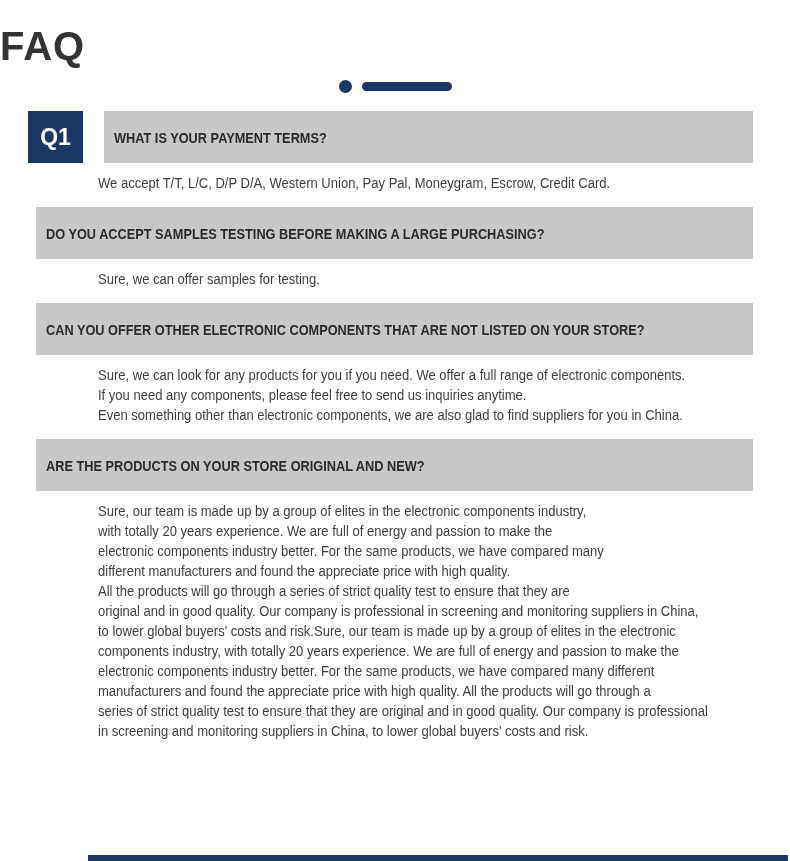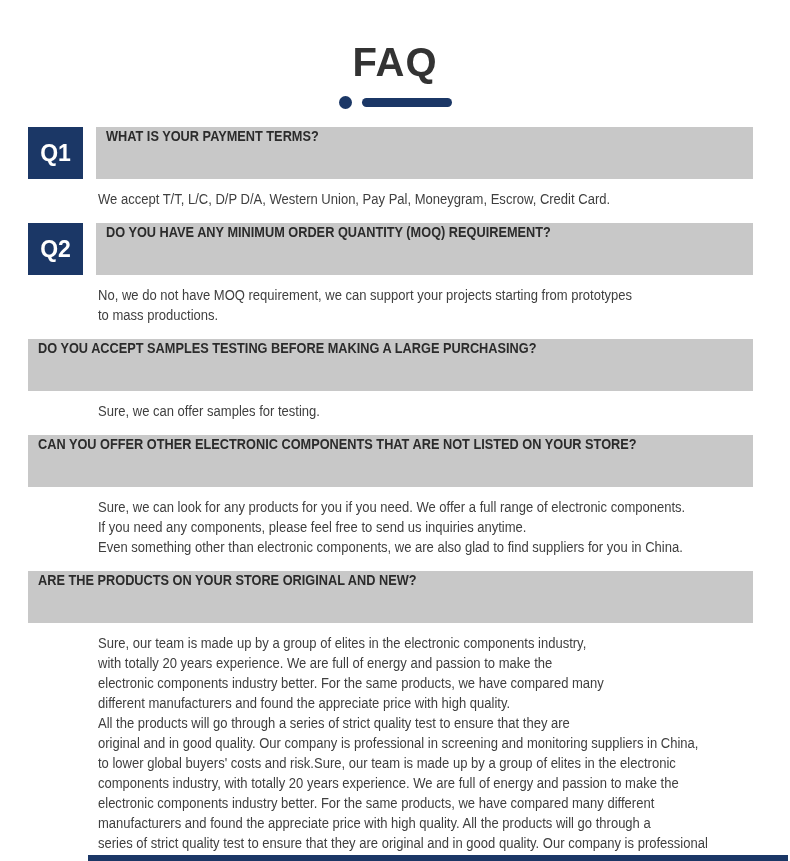--- a/index.html
+++ b/index.html
@@ -15,22 +15,21 @@
   .page{
     position:relative;
     width:790px;
     height:861px;
     background:var(--bg);
     overflow:hidden;
     font-family:"Liberation Sans", sans-serif;
   }
   .header{
     padding-top:22px;
-    text-align:center;
-    margin-top:16px;
+    text-align:left;
   }
   .page-title{
     font-size:40px;
     line-height:48px;
     font-weight:bold;
     letter-spacing:1px;
     color:var(--title-color);
   }
   .deco{
     margin-top:10px;
@@ -69,23 +68,24 @@
     font-weight:bold;
     font-size:23px;
     display:flex;
     align-items:center;
     justify-content:center;
   }
   .qbar{
     flex:1 1 auto;
     background:var(--bar-gray);
     display:flex;
-    align-items:flex-start;
+    align-items:center;
     padding-left:10px;
     overflow:hidden;
+    margin-left:8px;
   }
   .qtext{
     font-size:15px;
     font-weight:bold;
     color:var(--question-color);
     white-space:nowrap;
     transform:scaleX(0.85);
     transform-origin:0 50%;
   }
   .answer{
@@ -125,30 +125,20 @@
     <section class="faq-item">
       <div class="qrow">
         <div class="badge">Q1</div>
         <div class="qbar">
           <h2 class="qtext">WHAT IS YOUR PAYMENT TERMS?</h2>
         </div>
       </div>
       <div class="answer">We accept T/T, L/C, D/P D/A, Western Union, Pay Pal, Moneygram, Escrow, Credit Card.</div>
     </section>
 
-    <section class="faq-item">
-      <div class="qrow">
-        <div class="badge">Q2</div>
-        <div class="qbar">
-          <h2 class="qtext">DO YOU HAVE ANY MINIMUM ORDER QUANTITY (MOQ) REQUIREMENT?</h2>
-        </div>
-      </div>
-      <div class="answer">No, we do not have MOQ requirement, we can support your projects starting from prototypes
-to mass productions.</div>
-    </section>
 
     <section class="faq-item">
       <div class="qrow">
         <div class="qbar">
           <h2 class="qtext">DO YOU ACCEPT SAMPLES TESTING BEFORE MAKING A LARGE PURCHASING?</h2>
         </div>
       </div>
       <div class="answer">Sure, we can offer samples for testing.</div>
     </section>
 

